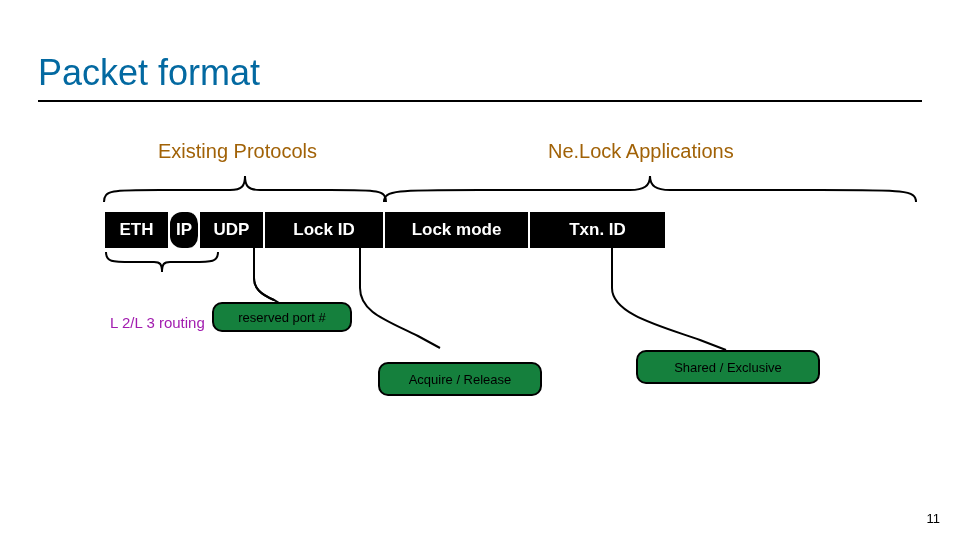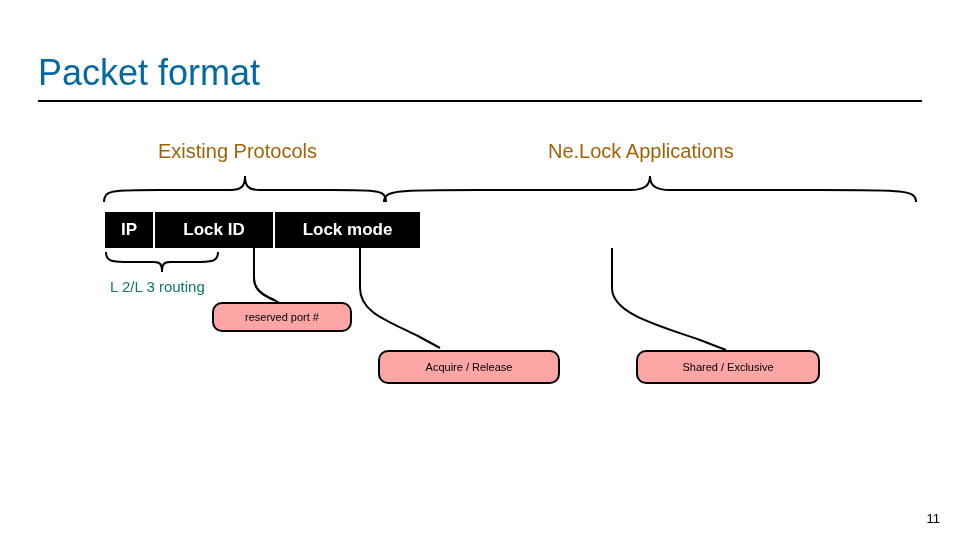--- a/index.html
+++ b/index.html
@@ -58,44 +58,45 @@
     color: #fff;
     font-size: 17px;
     font-weight: 700;
     display: flex;
     align-items: center;
     justify-content: center;
     border-right: 2px solid #fff;
   }
   .cell:last-child { border-right: none; }
   .c-eth    { width: 65px; }
-  .c-ip     { width: 50px; }
+  .c-ip     { width: 30px; border-radius: 12px; }
   .c-udp    { width: 65px; }
   .c-action { width: 145px; }
   .c-lockid { width: 120px; }
   .c-mode   { width: 145px; }
   .c-txn    { width: 135px; }
 
   .callout-box {
     position: absolute;
     border: 2px solid #000;
     border-radius: 10px;
-    background: #fca5a5;
+    background: #15803d;
     display: flex;
     align-items: center;
     justify-content: center;
-    font-size: 11px;
+    font-size: 13px;
     color: #000;
     padding: 6px 14px;
   }
 
   .small-label {
     position: absolute;
     font-size: 15px;
-    color: #0f766e;
+    color: #a21caf;
+    margin-top: 36px;
   }
 
   .connector {
     position: absolute;
     stroke: #000;
     fill: none;
     stroke-width: 2;
   }
 
   .page-num {
@@ -117,39 +118,42 @@
 
 <svg class="brace" style="left:100px; top:172px;" width="290" height="34" viewBox="0 0 290 34">
   <path d="M4 30 C4 18, 12 18, 60 18 L130 18 C142 18, 145 14, 145 4 C145 14, 148 18, 160 18 L230 18 C278 18, 286 18, 286 30"></path>
 </svg>
 
 <svg class="brace" style="left:380px; top:172px;" width="540" height="34" viewBox="0 0 540 34">
   <path d="M4 30 C4 18, 16 18, 100 18 L250 18 C264 18, 270 14, 270 4 C270 14, 276 18, 290 18 L440 18 C524 18, 536 18, 536 30"></path>
 </svg>
 
 <div class="packet-row">
+  <div class="cell c-eth">ETH</div>
   <div class="cell c-ip">IP</div>
+  <div class="cell c-udp">UDP</div>
   <div class="cell c-lockid">Lock ID</div>
   <div class="cell c-mode">Lock mode</div>
+  <div class="cell c-txn">Txn. ID</div>
 </div>
 
 <svg class="brace" style="left:102px; top:250px;" width="120" height="26" viewBox="0 0 120 26">
   <path d="M4 2 C4 12, 10 12, 30 12 L52 12 C58 12, 60 14, 60 22 C60 14, 62 12, 68 12 L90 12 C110 12, 116 12, 116 2"></path>
 </svg>
 <div class="small-label" style="left:110px; top:278px;">L 2/L 3 routing</div>
 
 <svg class="connector" style="left:230px; top:248px;" width="60" height="66" viewBox="0 0 60 66">
   <path d="M24 0 L24 30 C24 40, 30 46, 44 52 L54 58"></path>
   <path d="M24 0 L24 30 C24 40, 30 46, 44 52"></path>
 </svg>
 <div class="callout-box" style="left:212px; top:302px; width:140px; height:30px;">reserved port #</div>
 
 <svg class="connector" style="left:340px; top:248px;" width="120" height="112" viewBox="0 0 120 112">
   <path d="M20 0 L20 40 C20 64, 46 72, 78 88 L100 100"></path>
 </svg>
-<div class="callout-box" style="left:378px; top:350px; width:182px; height:34px;">Acquire / Release</div>
+<div class="callout-box" style="left:378px; top:362px; width:164px; height:34px;">Acquire / Release</div>
 
 <svg class="connector" style="left:600px; top:248px;" width="140" height="112" viewBox="0 0 140 112">
   <path d="M12 0 L12 40 C12 66, 60 78, 100 92 L126 102"></path>
 </svg>
 <div class="callout-box" style="left:636px; top:350px; width:184px; height:34px;">Shared / Exclusive</div>
 
 <div class="page-num">11</div>
 
 </body></html>

